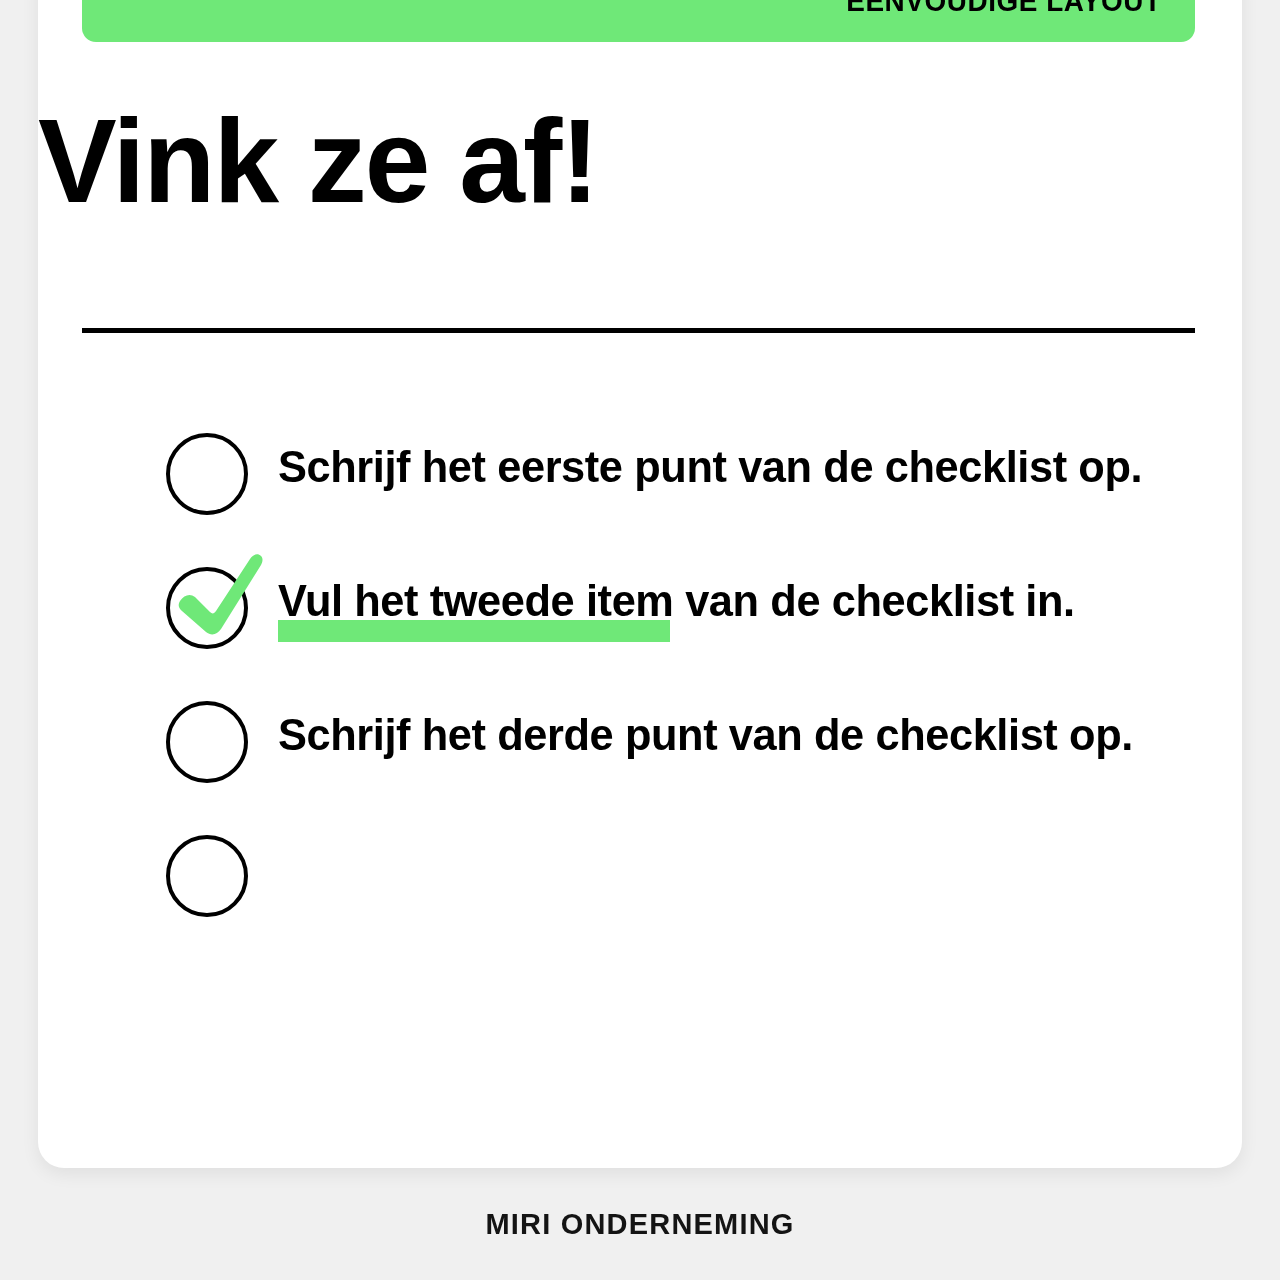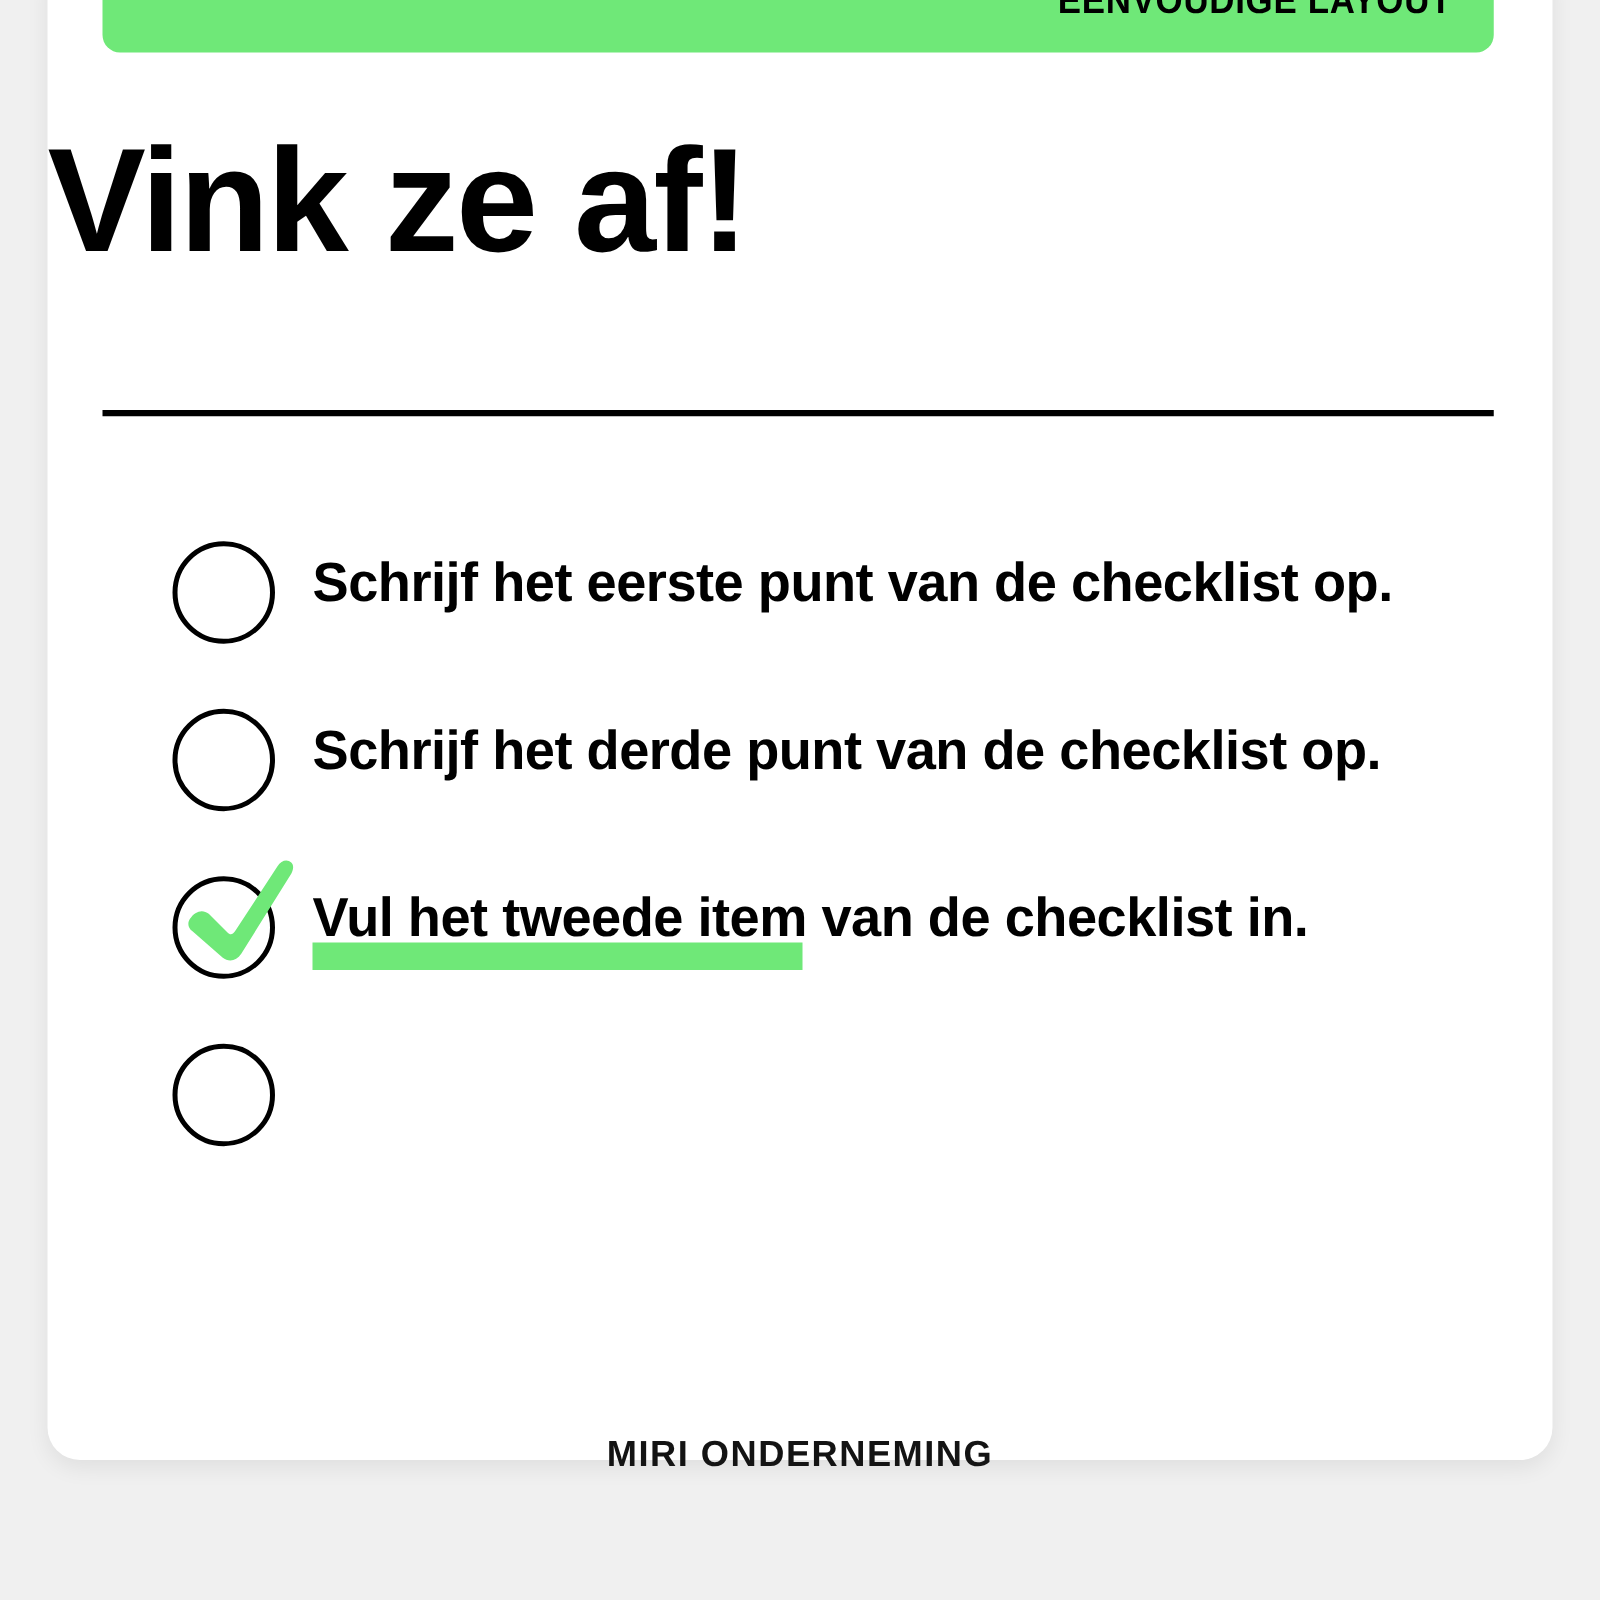--- a/index.html
+++ b/index.html
@@ -90,20 +90,21 @@
     position: absolute;
     left: 0;
     top: 440px;
     width: 1204px;
   }
   .check-row {
     position: relative;
     height: 134px;
     display: flex;
     align-items: center;
+    padding-left: 28px;
   }
   .check-mark-box {
     position: relative;
     width: 96px;
     height: 96px;
     margin-left: 94px;   
     flex: 0 0 auto;
   }
   .circle {
     position: absolute;
@@ -149,21 +150,21 @@
     white-space: nowrap;
     line-height: 1;
     transform: scaleX(0.985);
     transform-origin: left center;
   }
 
   
   .footer {
     position: absolute;
     left: 0;
-    top: 1148px;
+    top: 1208px;
     width: 1280px;
     text-align: center;
     font-size: 29px;
     font-weight: 700;
     letter-spacing: 1.2px;
     color: #141414;
     white-space: nowrap;
   }
 </style>
 </head>
@@ -186,41 +187,41 @@
           <div class="check-mark-box">
             <div class="circle"></div>
           </div>
           <div class="row-text-wrap">
             <div class="row-text">Schrijf het eerste punt van de checklist op.</div>
           </div>
         </div>
         <div class="check-row">
           <div class="check-mark-box">
             <div class="circle"></div>
-          </div>
-          <div class="row-text-wrap">
-            <div class="row-text">Schrijf het derde punt van de checklist op.</div>
-          </div>
-        </div>
-        <div class="check-row">
-          <div class="check-mark-box">
-            <div class="circle"></div>
             <svg class="tick" viewBox="0 0 116 116">
               <path d="M22 62 C26 56 32 54 37 58 L52 73 C54 75 56 75 58 72 L92 20 C95 15 100 14 103 17 C105 19 105 22 103 26 L63 90 C59 96 53 97 48 93 L24 72 C20 69 20 65 22 62 Z" fill="#6FE878"></path>
             </svg>
           </div>
           <div class="row-text-wrap">
             <div class="highlight" style="width: 392px; background: rgb(111, 232, 120);"></div>
             <div class="row-text">Vul het tweede item van de checklist in.</div>
           </div>
         </div>
         <div class="check-row">
           <div class="check-mark-box">
             <div class="circle"></div>
           </div>
+          <div class="row-text-wrap">
+            <div class="row-text">Schrijf het derde punt van de checklist op.</div>
+          </div>
+        </div>
+        <div class="check-row">
+          <div class="check-mark-box">
+            <div class="circle"></div>
+          </div>
         </div>
       </div>
 
   </div>
 
   <div class="footer">MIRI ONDERNEMING</div>
 
 </div>
 
 </body></html>

